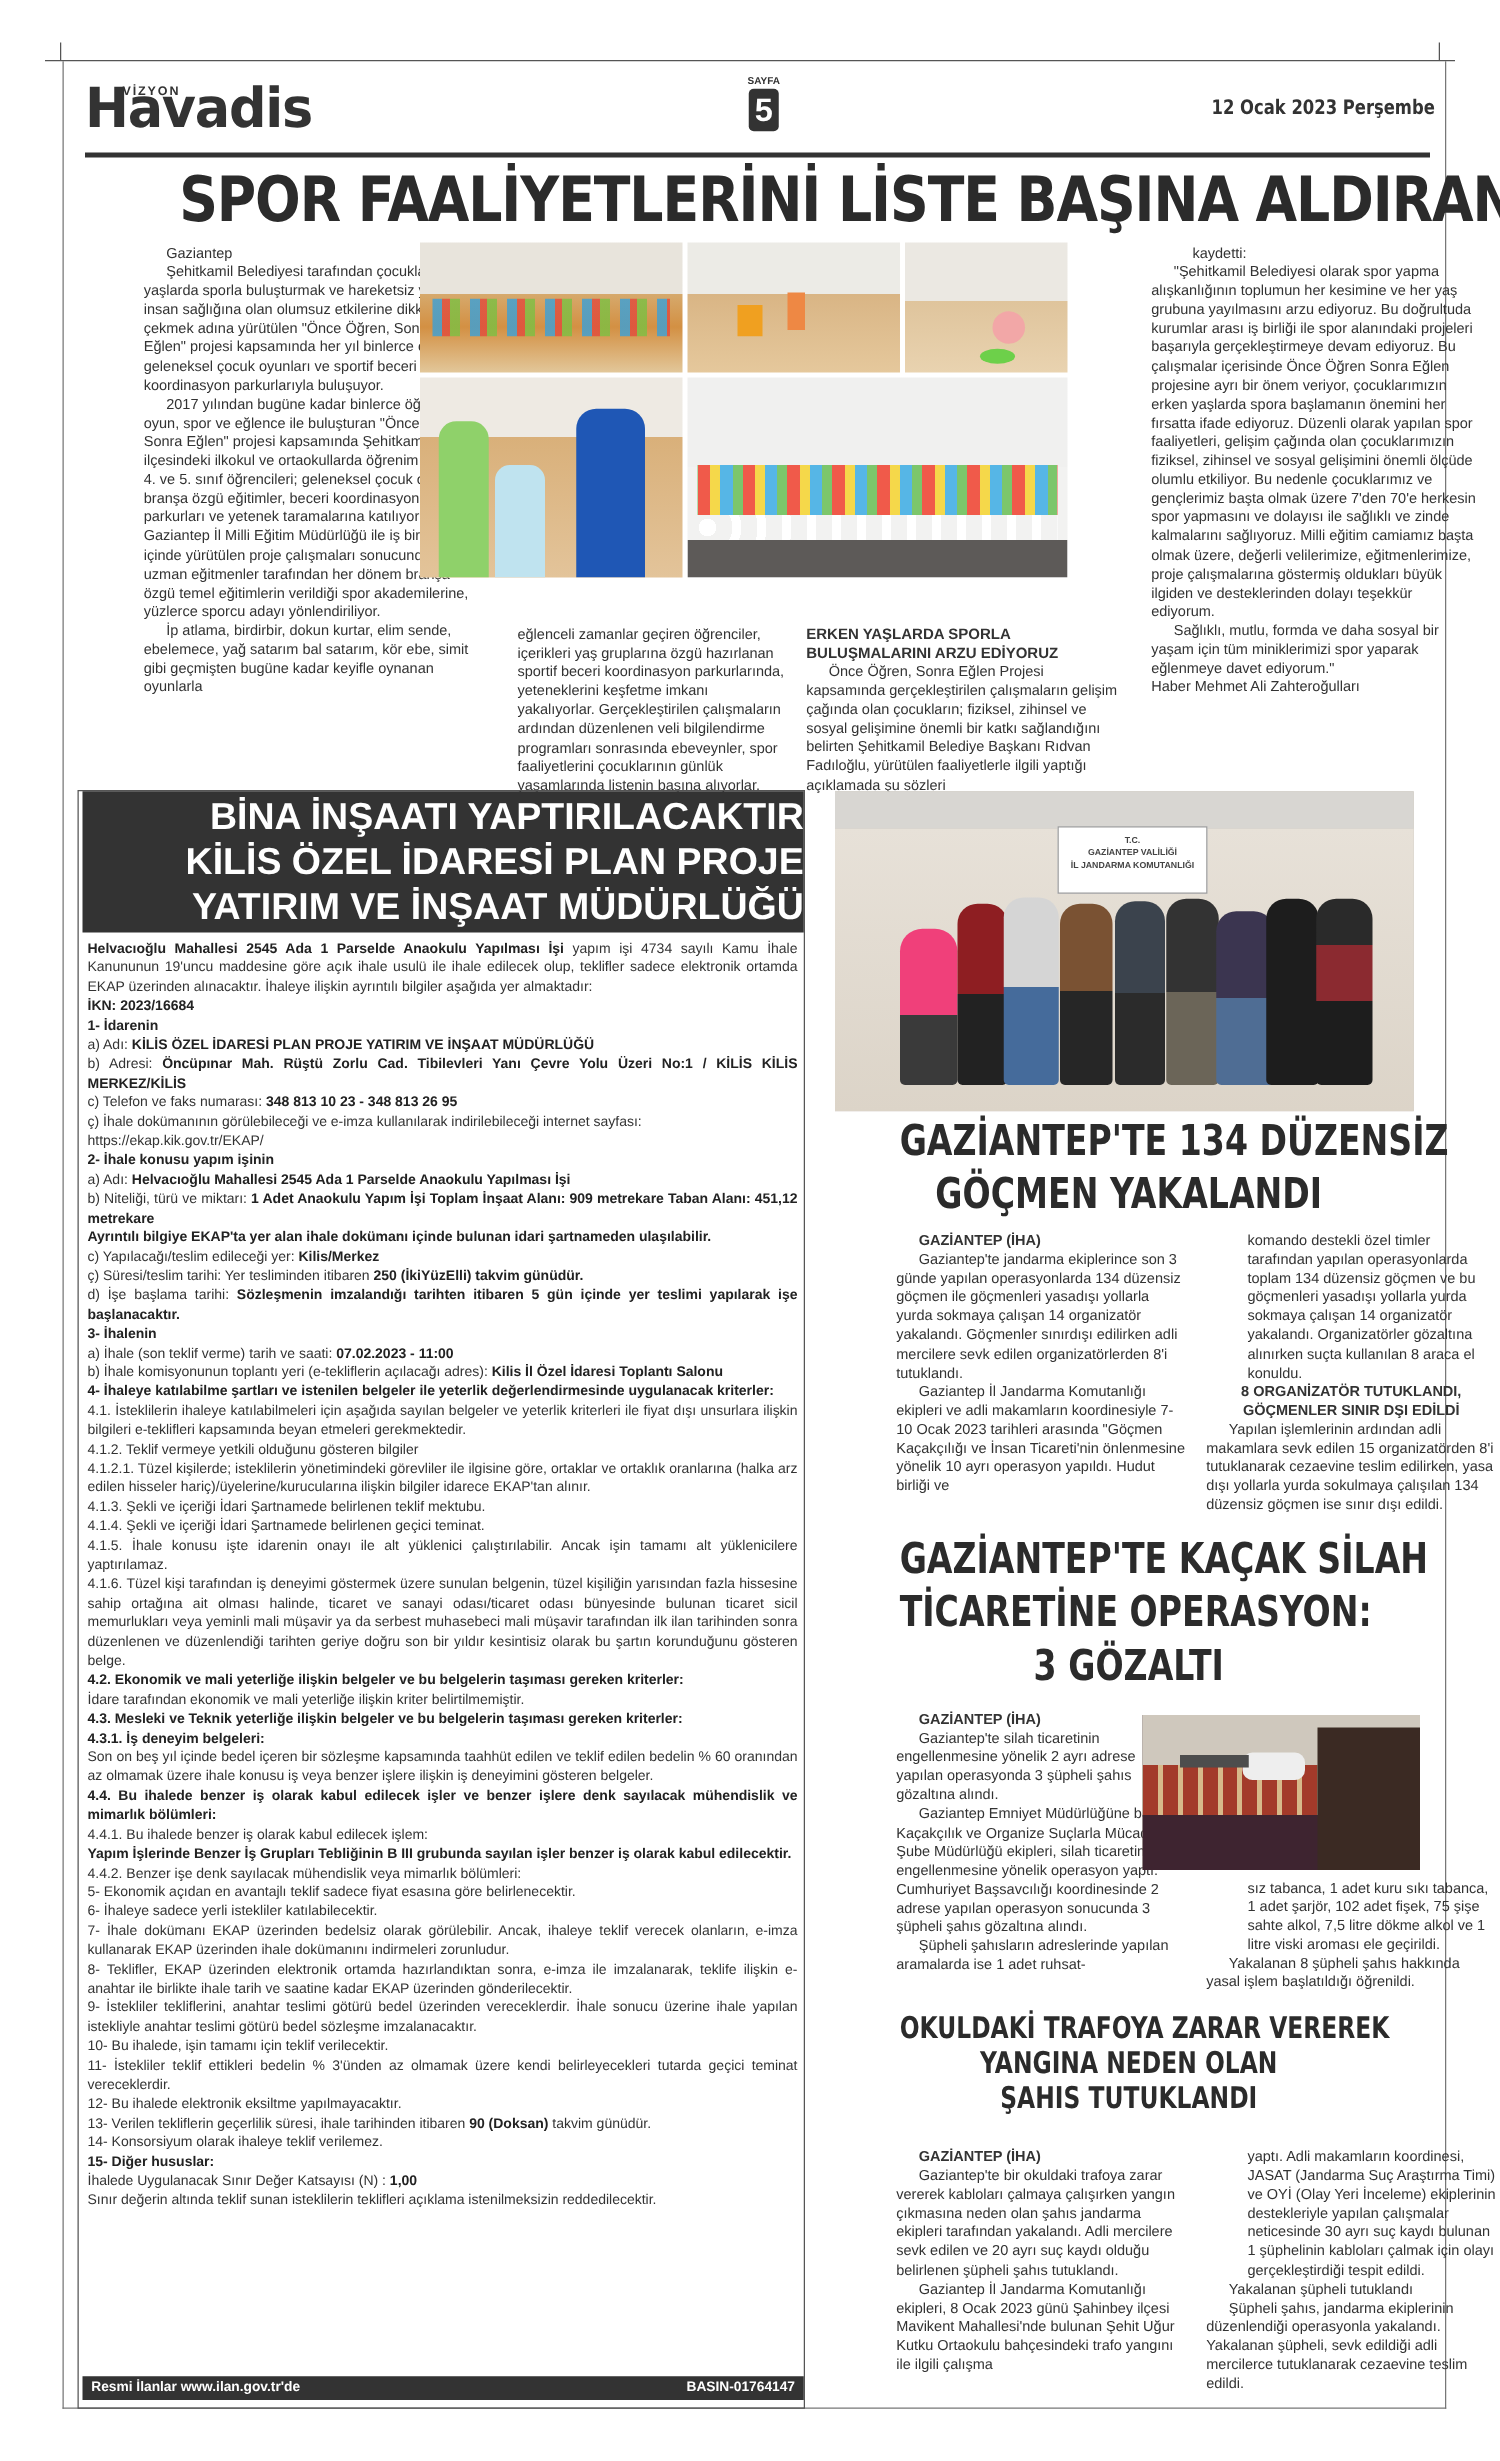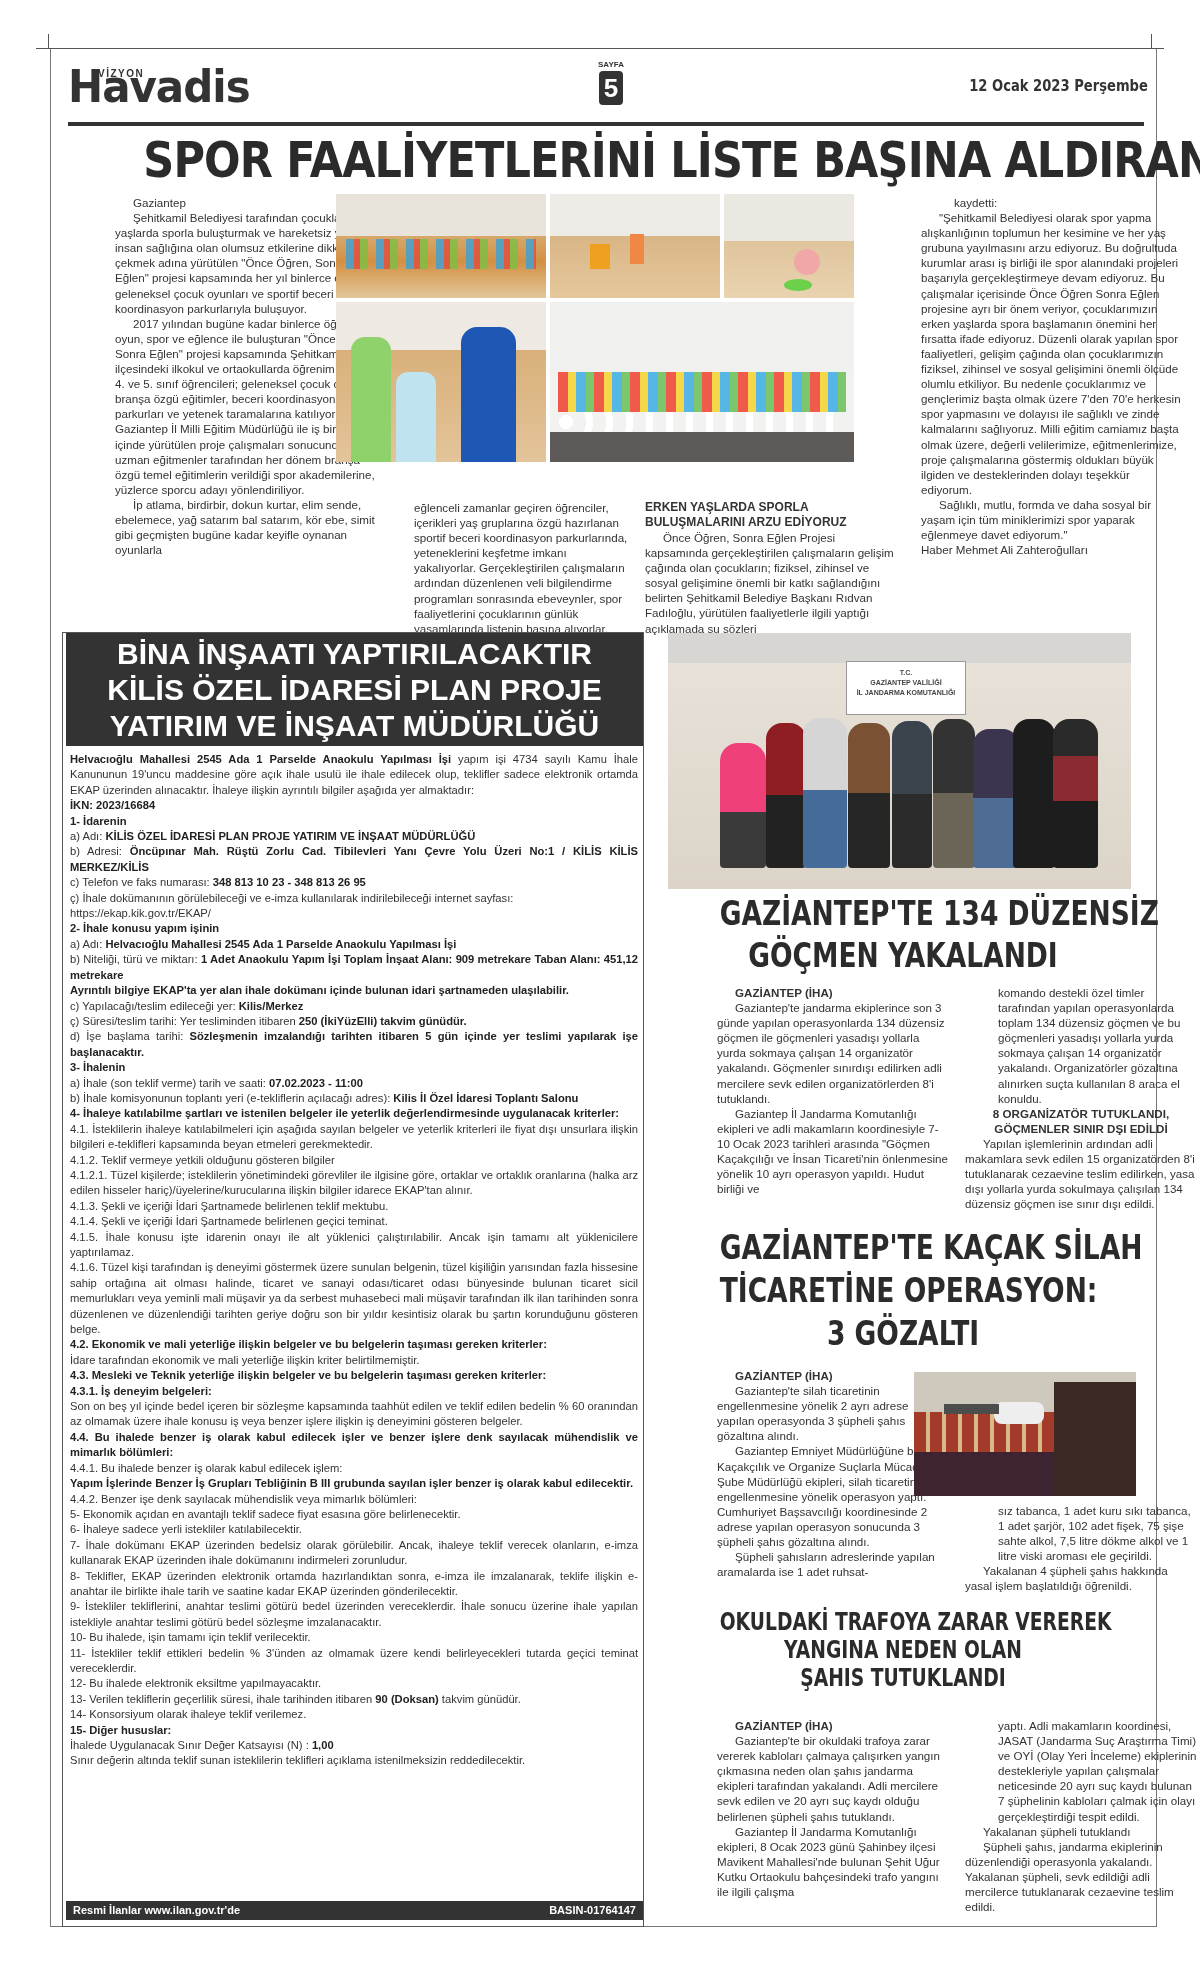--- a/index.html
+++ b/index.html
@@ -35,21 +35,21 @@
   .photos { position: absolute; left: 336px; top: 194px; width: 518px; height: 306px; }
   .ph { position: absolute; overflow: hidden; }
   .col2 { position: absolute; left: 336px; top: 500px; width: 250px; }
   .col3 { position: absolute; left: 600px; top: 500px; width: 255px; }
   .col3 .kicker { font-weight: bold; font-size: 12px; line-height: 15px; text-indent: 0; }
   .col4 { position: absolute; left: 876px; top: 195px; width: 260px; }
   .byline { text-align: left; padding-right: 4px; text-indent: 0 !important; }
 
   
   .ad { position: absolute; left: 62px; top: 632px; width: 582px; height: 1295px; border: 1.5px solid #555; }
-  .ad-head { position: absolute; left: 66px; top: 633px; width: 577px; height: 113px; background: #333; color: #fff; text-align: center; font-weight: bold; font-size: 30px; line-height: 36px; padding-top: 3px; font-family: "Liberation Sans", sans-serif; }
+  .ad-head { position: absolute; left: 66px; top: 633px; width: 577px; height: 113px; background: #333; color: #fff; text-align: right; font-weight: bold; font-size: 30px; line-height: 36px; padding-top: 3px; font-family: "Liberation Sans", sans-serif; }
   .ad-body { position: absolute; left: 70px; top: 752px; width: 568px; font-size: 11.2px; line-height: 15.4px; color: #333; text-align: justify; }
   .ad-body b { color: #222; }
   .ad-foot { position: absolute; left: 66px; top: 1901px; width: 577px; height: 19px; background: #333; color:#fff; font-weight: bold; font-size: 11px; line-height: 19px; padding: 0 7px; }
   .ad-foot .l { float: left; }
   .ad-foot .r { float: right; }
 
   
   .migrant-photo { position: absolute; left: 668px; top: 633px; width: 463px; height: 256px; overflow: hidden; background: #c9c3bb; }
   .hl-right { position: absolute; left: 668px; width: 470px; text-align: center; font-family: "DejaVu Sans", sans-serif; font-weight: bold; color: #2b2b2b; transform: scaleX(0.78); transform-origin: center; white-space: nowrap; }
   .hl-a { top: 892px; font-size: 34px; line-height: 42px; }
@@ -241,30 +241,30 @@
 <div class="gun-photo">
   <div style="position:absolute;left:0;top:0;width:222px;height:40px;background:#cfc8bd;"></div>
   <div style="position:absolute;left:0;top:40px;width:140px;height:40px;background:repeating-linear-gradient(90deg,#a33a2a 0 12px,#d7b98a 12px 16px);"></div>
   <div style="position:absolute;left:0;top:80px;width:222px;height:44px;background:#3e2430;"></div>
   <div style="position:absolute;left:80px;top:30px;width:50px;height:22px;background:#eee;border-radius:8px;"></div>
   <div style="position:absolute;left:30px;top:32px;width:55px;height:10px;background:#4d4d4d;"></div>
   <div style="position:absolute;left:140px;top:10px;width:82px;height:114px;background:#3b2a23;"></div>
 </div>
 <div class="rc-r body-text" style="top:1503px;">
   <p class="noindent">sız tabanca, 1 adet kuru sıkı tabanca, 1 adet şarjör, 102 adet fişek, 75 şişe sahte alkol, 7,5 litre dökme alkol ve 1 litre viski aroması ele geçirildi.</p>
-  <p>Yakalanan 4 şüpheli şahıs hakkında yasal işlem başlatıldığı öğrenildi.</p>
+  <p>Yakalanan 8 şüpheli şahıs hakkında yasal işlem başlatıldığı öğrenildi.</p>
 </div>
 
 <div class="hl-right hl-c">
   <div>OKULDAKİ TRAFOYA ZARAR VEREREK</div>
   <div>YANGINA NEDEN OLAN</div>
   <div>ŞAHIS TUTUKLANDI</div>
 </div>
 <div class="rc-l body-text" style="top:1718px;">
   <p class="sub">GAZİANTEP (İHA)</p>
   <p>Gaziantep'te bir okuldaki trafoya zarar vererek kabloları çalmaya çalışırken yangın çıkmasına neden olan şahıs jandarma ekipleri tarafından yakalandı. Adli mercilere sevk edilen ve 20 ayrı suç kaydı olduğu belirlenen şüpheli şahıs tutuklandı.</p>
   <p>Gaziantep İl Jandarma Komutanlığı ekipleri, 8 Ocak 2023 günü Şahinbey ilçesi Mavikent Mahallesi'nde bulunan Şehit Uğur Kutku Ortaokulu bahçesindeki trafo yangını ile ilgili çalışma</p>
 </div>
 <div class="rc-r body-text" style="top:1718px;">
-  <p class="noindent">yaptı. Adli makamların koordinesi, JASAT (Jandarma Suç Araştırma Timi) ve OYİ (Olay Yeri İnceleme) ekiplerinin destekleriyle yapılan çalışmalar neticesinde 20 ayrı suç kaydı bulunan 7 şüphelinin kabloları çalmak için olayı gerçekleştirdiği tespit edildi.</p>
+  <p class="noindent">yaptı. Adli makamların koordinesi, JASAT (Jandarma Suç Araştırma Timi) ve OYİ (Olay Yeri İnceleme) ekiplerinin destekleriyle yapılan çalışmalar neticesinde 30 ayrı suç kaydı bulunan 1 şüphelinin kabloları çalmak için olayı gerçekleştirdiği tespit edildi.</p>
   <p>Yakalanan şüpheli tutuklandı</p>
   <p>Şüpheli şahıs, jandarma ekiplerinin düzenlendiği operasyonla yakalandı. Yakalanan şüpheli, sevk edildiği adli mercilerce tutuklanarak cezaevine teslim edildi.</p>
 </div>
 
 </body></html>

